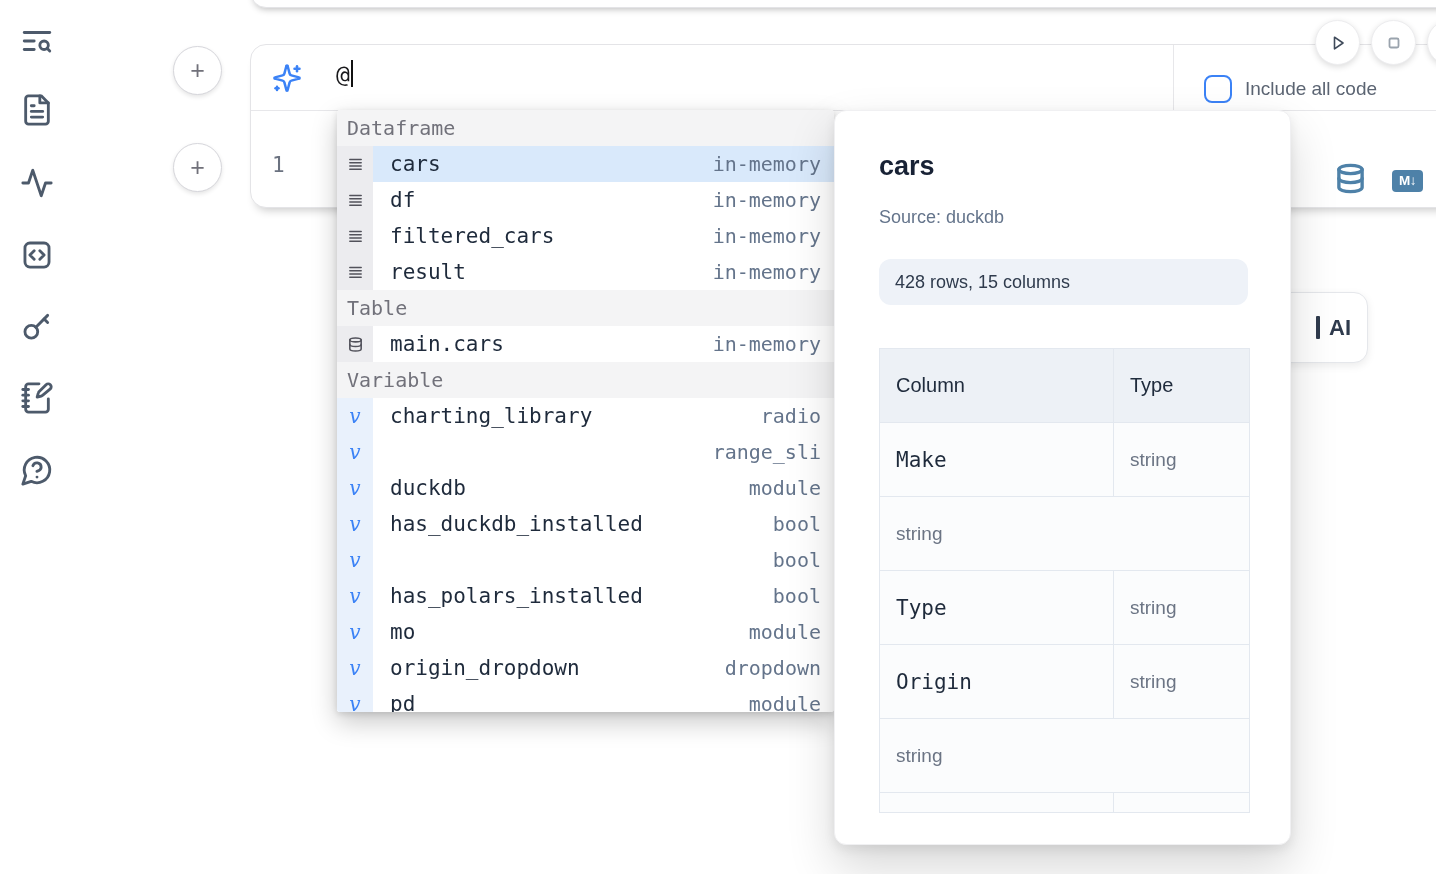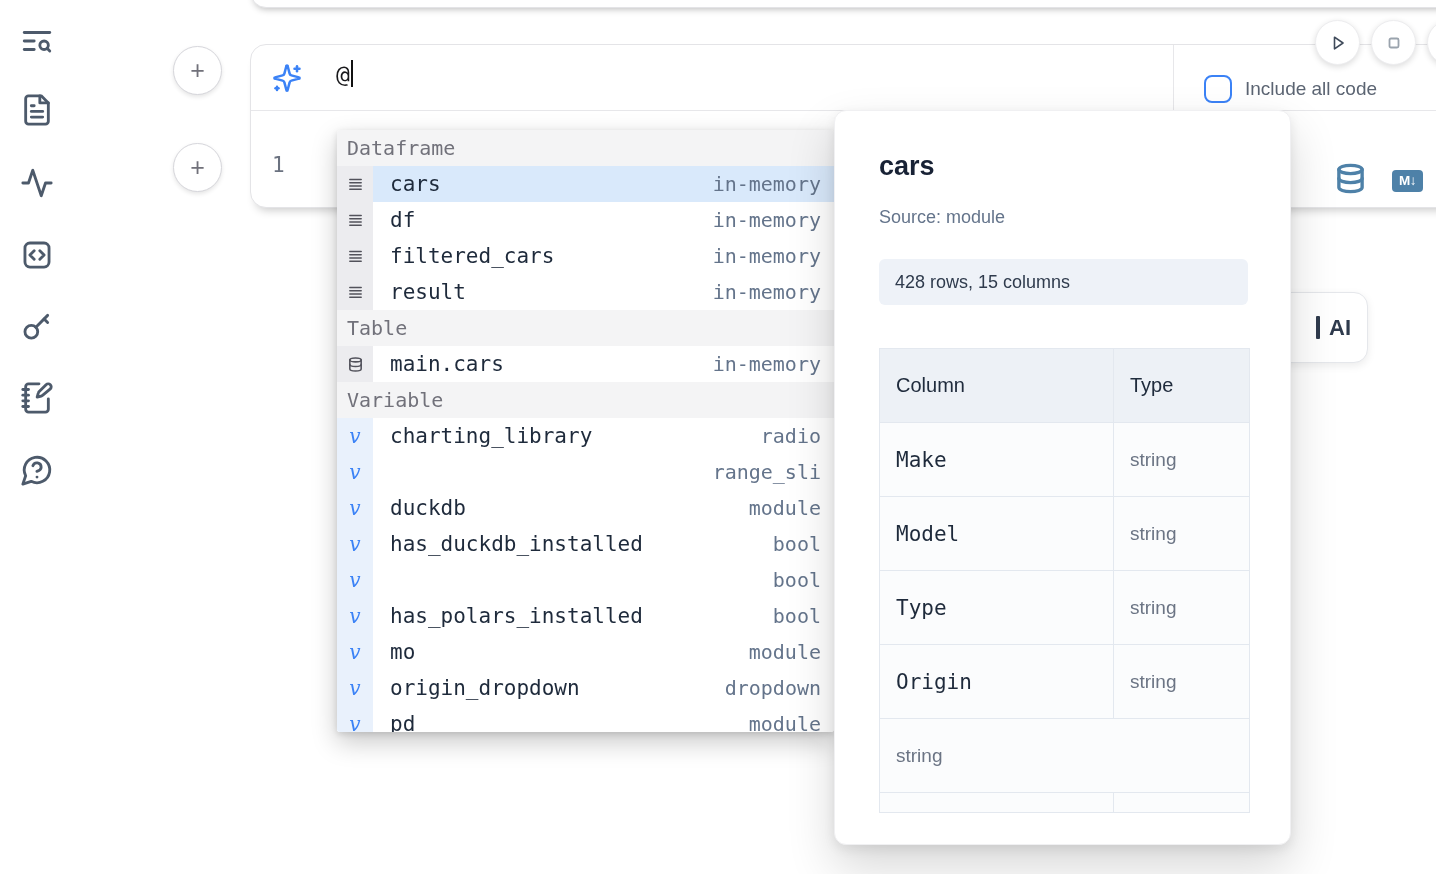--- a/index.html
+++ b/index.html
@@ -58,21 +58,21 @@
   
   .plus-btn { position:absolute; left:173px; width:49px; height:49px; border-radius:50%;
               background:#fff; border:1.5px solid #d6d6db; box-shadow:0 2px 4px rgba(0,0,0,.10);
               color:#71717a; font-size:25px; font-weight:300; display:flex; align-items:center;
               justify-content:center; cursor:pointer; z-index:7; }
   .plus-top { top:46px; } .plus-bottom { top:143px; }
 
   
   .dropdown { position:absolute; left:337px; top:110px; width:497px; height:602px; background:#fff;
               overflow:hidden; z-index:30; border-radius:3px;
-              box-shadow:0 10px 26px rgba(0,0,0,.22), 0 2px 6px rgba(0,0,0,.12);margin-top:20px; }
+              box-shadow:0 10px 26px rgba(0,0,0,.22), 0 2px 6px rgba(0,0,0,.12); }
   .ac-header { height:36px; line-height:36px; padding-left:10px; background:#f4f4f5;
                font-family:"DejaVu Sans Mono", monospace; font-size:20px; color:#71717a; }
   .ac-row { display:flex; align-items:stretch; height:36px; background:#fff; cursor:pointer;
             font-family:"DejaVu Sans Mono", monospace; }
   .ac-gutter { width:36px; flex:0 0 36px; display:flex; align-items:center; justify-content:center; }
   .kind-dataframe .ac-gutter, .kind-table .ac-gutter { background:#ececef; }
   .kind-variable .ac-gutter { background:#e9f1fc; }
   .ac-gutter svg { width:17px; height:17px; stroke:#52525b; stroke-width:2.2; fill:none;
                    stroke-linecap:round; }
   .var-v { font-family:"DejaVu Serif", serif; font-style:italic; font-size:20px; color:#3b82f6; }
@@ -81,21 +81,21 @@
   .ac-name { padding-left:17px; font-size:21px; color:#1e2a3b; white-space:nowrap; }
   .ac-type { margin-left:auto; padding-right:13px; font-size:20px; color:#64748b; white-space:nowrap; }
 
   
   .panel { position:absolute; left:834px; top:110px; width:457px; height:735px; background:#fff;
            border:1px solid #f0f0f2; border-radius:12px; z-index:40;
            box-shadow:0 22px 48px rgba(0,0,0,.16), 0 4px 12px rgba(0,0,0,.08); }
   .panel-title { position:absolute; left:44px; top:40px; font-size:27px; font-weight:bold; color:#182235; }
   .panel-source { position:absolute; left:44px; top:96px; font-size:18px; color:#64748b; }
   .shape-badge { position:absolute; left:44px; top:148px; width:369px; height:46px; line-height:46px;
-                 background:#eef2f8; border-radius:6px; padding-left:16px; font-size:18px; color:#2f3b4d; }
+                 background:#eef2f8; border-radius:12px; padding-left:16px; font-size:18px; color:#2f3b4d; }
   .schema { position:absolute; left:44px; top:237px; width:371px; border:1px solid #e3e8ef;
             overflow:hidden; }
   .schema-row { display:flex; height:74px; border-bottom:1px solid #e3e8ef; background:#fbfcfd; }
   .schema-row.header { background:#edf1f6; }
   .schema-row.partial { height:19px; border-bottom:none; }
   .sc-name { width:234px; flex:0 0 234px; border-right:1px solid #e3e8ef; padding-left:16px;
              display:flex; align-items:center; }
   .sc-type { flex:1; padding-left:16px; display:flex; align-items:center; }
   .schema-row.header .sc-name, .schema-row.header .sc-type
       { font-family:"Liberation Sans", sans-serif; font-size:20px; color:#202c3d; }
@@ -360,33 +360,32 @@
     </div>
   </div>
 
 <div class="ai-btn">
   <span class="ai-clip-bar"></span>
   <span class="ai-label">AI</span>
 </div>
 
 <div class="panel">
   <div class="panel-title">cars</div>
-  <div class="panel-source">Source: module</div>
+  <div class="panel-source">Source: duckdb</div>
   <div class="shape-badge">428 rows, 15 columns</div>
   <div class="schema">
       <div class="schema-row header">
         <span class="sc-name">Column</span>
         <span class="sc-type">Type</span>
       </div>
       <div class="schema-row body">
         <span class="sc-name">Make</span>
         <span class="sc-type">string</span>
       </div>
       <div class="schema-row body">
-        <span class="sc-name">Model</span>
         <span class="sc-type">string</span>
       </div>
       <div class="schema-row body">
         <span class="sc-name">Type</span>
         <span class="sc-type">string</span>
       </div>
       <div class="schema-row body">
         <span class="sc-name">Origin</span>
         <span class="sc-type">string</span>
       </div>

